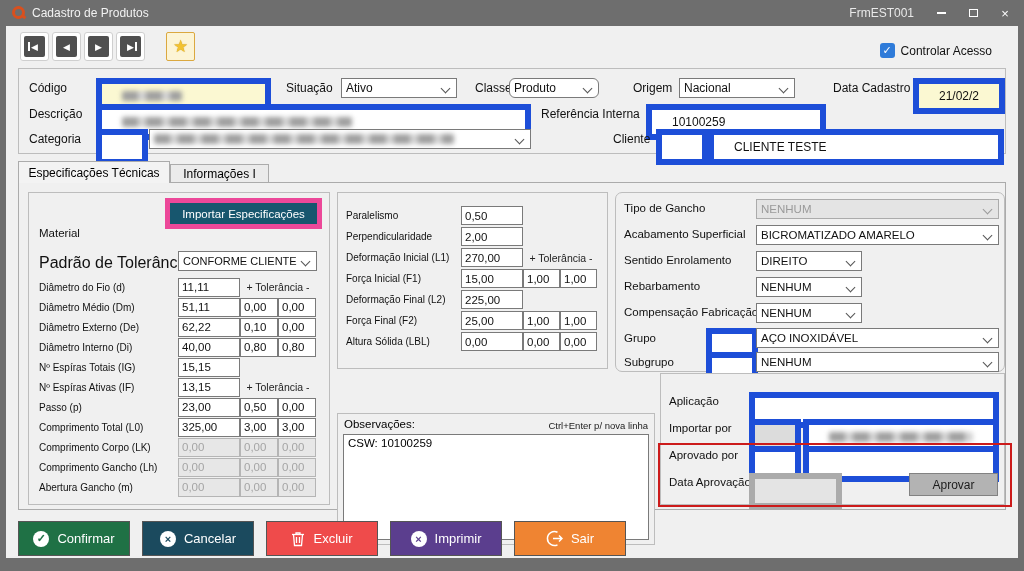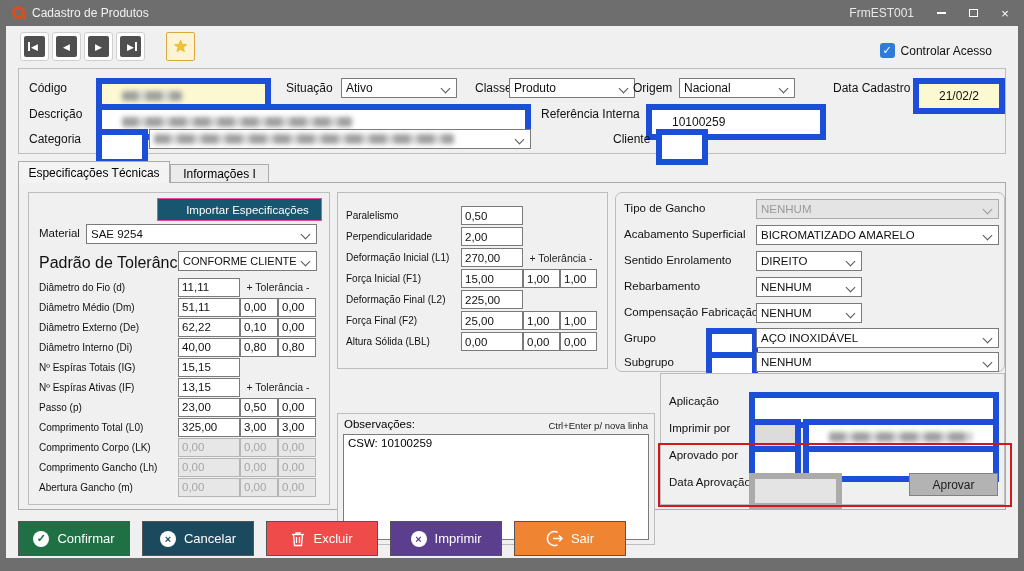--- a/index.html
+++ b/index.html
@@ -54,21 +54,21 @@
   .srow.disabled .sval,.srow.disabled .stol{background:#e7e7e7;border-color:#b5b5b5;color:#a5a5a5;}
   .tolhead{width:76px;text-align:center;font-size:10.5px;color:#222;white-space:nowrap;}
   .t-left .slabel{width:139px;padding-left:0;}
   .t-left .sval{width:62px;}
   .t-left .stol{width:38px;}
   .t-mid .slabel{width:115px;}
   .t-mid .sval{width:62px;}
   .t-mid .stol{width:37px;}
   .t-mid .srow{height:21px;}
 
-  .impbtn{position:absolute;right:7px;top:5px;width:147px;height:21px;background:var(--teal,#17566e);color:#fff;font-size:11.5px;display:flex;align-items:center;justify-content:center;border:1px solid #ec4899;padding-left:16px;}
+  .impbtn{position:absolute;right:7px;top:5px;width:147px;height:21px;background:var(--teal,#17566e);color:#fff;font-size:11.5px;display:flex;align-items:center;justify-content:center;border:5px solid #ec4899;}
 
   
   .obslabel{position:absolute;left:6px;top:4px;font-size:11.5px;}
   .obshint{position:absolute;right:6px;top:6px;font-size:9.5px;color:#222;}
   .obsarea{position:absolute;left:5px;top:20px;width:306px;height:106px;box-sizing:border-box;border:1px solid #7a7a7a;background:#fff;font-family:"Liberation Sans",sans-serif;font-size:11.5px;padding:2px 4px;resize:none;}
 
   .aprbtn{position:absolute;left:248px;top:99px;width:87px;height:21px;background:#b3b3b3;border:1px solid #828282;color:#1c1c1c;font-size:12px;display:flex;align-items:center;justify-content:center;}
   .redrect{position:absolute;left:658px;top:443px;width:354px;height:64px;border:2px solid var(--redline,#cc1b1b);box-sizing:border-box;z-index:6;pointer-events:none;}
 
   
@@ -123,21 +123,21 @@
     <span class="lbl" style="left:10px;top:12px;">Código</span>
     <div class="inp yellow" style="left:77px;top:9px;width:175px;display:flex;align-items:center;">
         <span class="redact" style="width:60px;"></span>
       </div>
     <span class="lbl" style="left:267px;top:12px;">Situação</span>
     <div class="combo" style="left:322px;top:9px;width:116px;">
         <span>Ativo</span>
         <span class="chev"></span>
       </div>
     <span class="lbl" style="left:456px;top:12px;">Classe</span>
-    <div class="combo" style="left:490px;top:9px;width:126px;">
+    <div class="combo" style="left:490px;top:9px;width:90px;border-radius:6px;">
         <span>Produto</span>
         <span class="chev"></span>
       </div>
     <span class="lbl" style="left:614px;top:12px;">Origem</span>
     <div class="combo" style="left:660px;top:9px;width:116px;">
         <span>Nacional</span>
         <span class="chev"></span>
       </div>
     <span class="lbl" style="left:814px;top:12px;">Data Cadastro</span>
     <input class="inp yellow" style="left: 894px; top: 9px; width: 92px;" value="21/02/2024">
@@ -150,33 +150,30 @@
     <input class="inp" style="left: 627px; top: 35px; width: 180px;" value="10100259">
 
     <span class="lbl" style="left:10px;top:63px;">Categoria</span>
     <input class="inp num" style="left: 77px; top: 60px; width: 47px;" value="3">
     <div class="combo" style="left:130px;top:60px;width:382px;">
         <span class="redact" style="width:300px;"></span>
         <span class="chev"></span>
       </div>
     <span class="lbl" style="left:594px;top:63px;">Cliente</span>
     <input class="inp num" style="left: 637px; top: 60px; width: 47px;" value="1">
+    <input class="inp" style="left: 689px; top: 60px; width: 296px;" value="CLIENTE TESTE">
   </div>
 
   <div class="tab active">Especificações Técnicas</div>
   <div class="tab inactive">Informações I</div>
   <div class="gbox tabpage"></div>
 
   <div class="gbox" style="left:28px;top:192px;width:302px;height:313px;">
     <div class="impbtn">Importar Especificações</div>
     <span class="lbl" style="left:10px;top:34px;font-size:11.5px;">Material</span>
-    <div class="combo" style="left:57px;top:31px;width:231px;font-size:11.5px;">
-        <span>SAE 9254</span>
-        <span class="chev"></span>
-      </div>
     <span class="lbl" style="left:10px;top:61px;font-size:16px;">Padrão de Tolerância</span>
     <div class="combo" style="left:149px;top:58px;width:139px;font-size:11px;">
         <span>CONFORME CLIENTE</span>
         <span class="chev"></span>
       </div>
     <div id="left-rows" class="t-left" style="position:absolute;left:10px;top:84px;">
         <div class="srow">
           <span class="slabel">Diâmetro do Fio (d)</span>
           <input class="sval" value="11,11" style="">
           <span class="tolhead">+ Tolerância -</span>
@@ -323,21 +320,21 @@
 
   <div class="gbox" style="left:337px;top:373px;width:318px;height:132px;margin-top:40px;">
     <span class="obslabel">Observações:</span>
     <span class="obshint">Ctrl+Enter p/ nova linha</span>
     <textarea class="obsarea" style="">CSW: 10100259</textarea>
   </div>
 
   <div class="gbox" style="left:660px;top:373px;width:345px;height:132px;">
     <span class="lbl" style="left:8px;top:21px;font-size:11.5px;">Aplicação</span>
     <input class="inp" style="left: 88px; top: 18px; width: 250px;">
-    <span class="lbl" style="left:8px;top:48px;font-size:11.5px;">Imprimir por</span>
+    <span class="lbl" style="left:8px;top:48px;font-size:11.5px;">Importar por</span>
     <div class="inp" style="left:88px;top:45px;width:50px;background:#dcdcdc;display:flex;align-items:center;justify-content:flex-end;">
         <span class="redact" style="width:28px;"></span>
       </div>
     <div class="inp" style="left:142px;top:45px;width:196px;display:flex;align-items:center;">
         <span class="redact" style="width:150px;"></span>
       </div>
     <span class="lbl" style="left:8px;top:75px;font-size:11.5px;">Aprovado por</span>
     <input class="inp num" style="left: 88px; top: 72px; width: 50px;" value="0">
     <input class="inp" style="left: 142px; top: 72px; width: 196px;">
     <span class="lbl" style="left:8px;top:102px;font-size:11.5px;">Data Aprovação</span>

